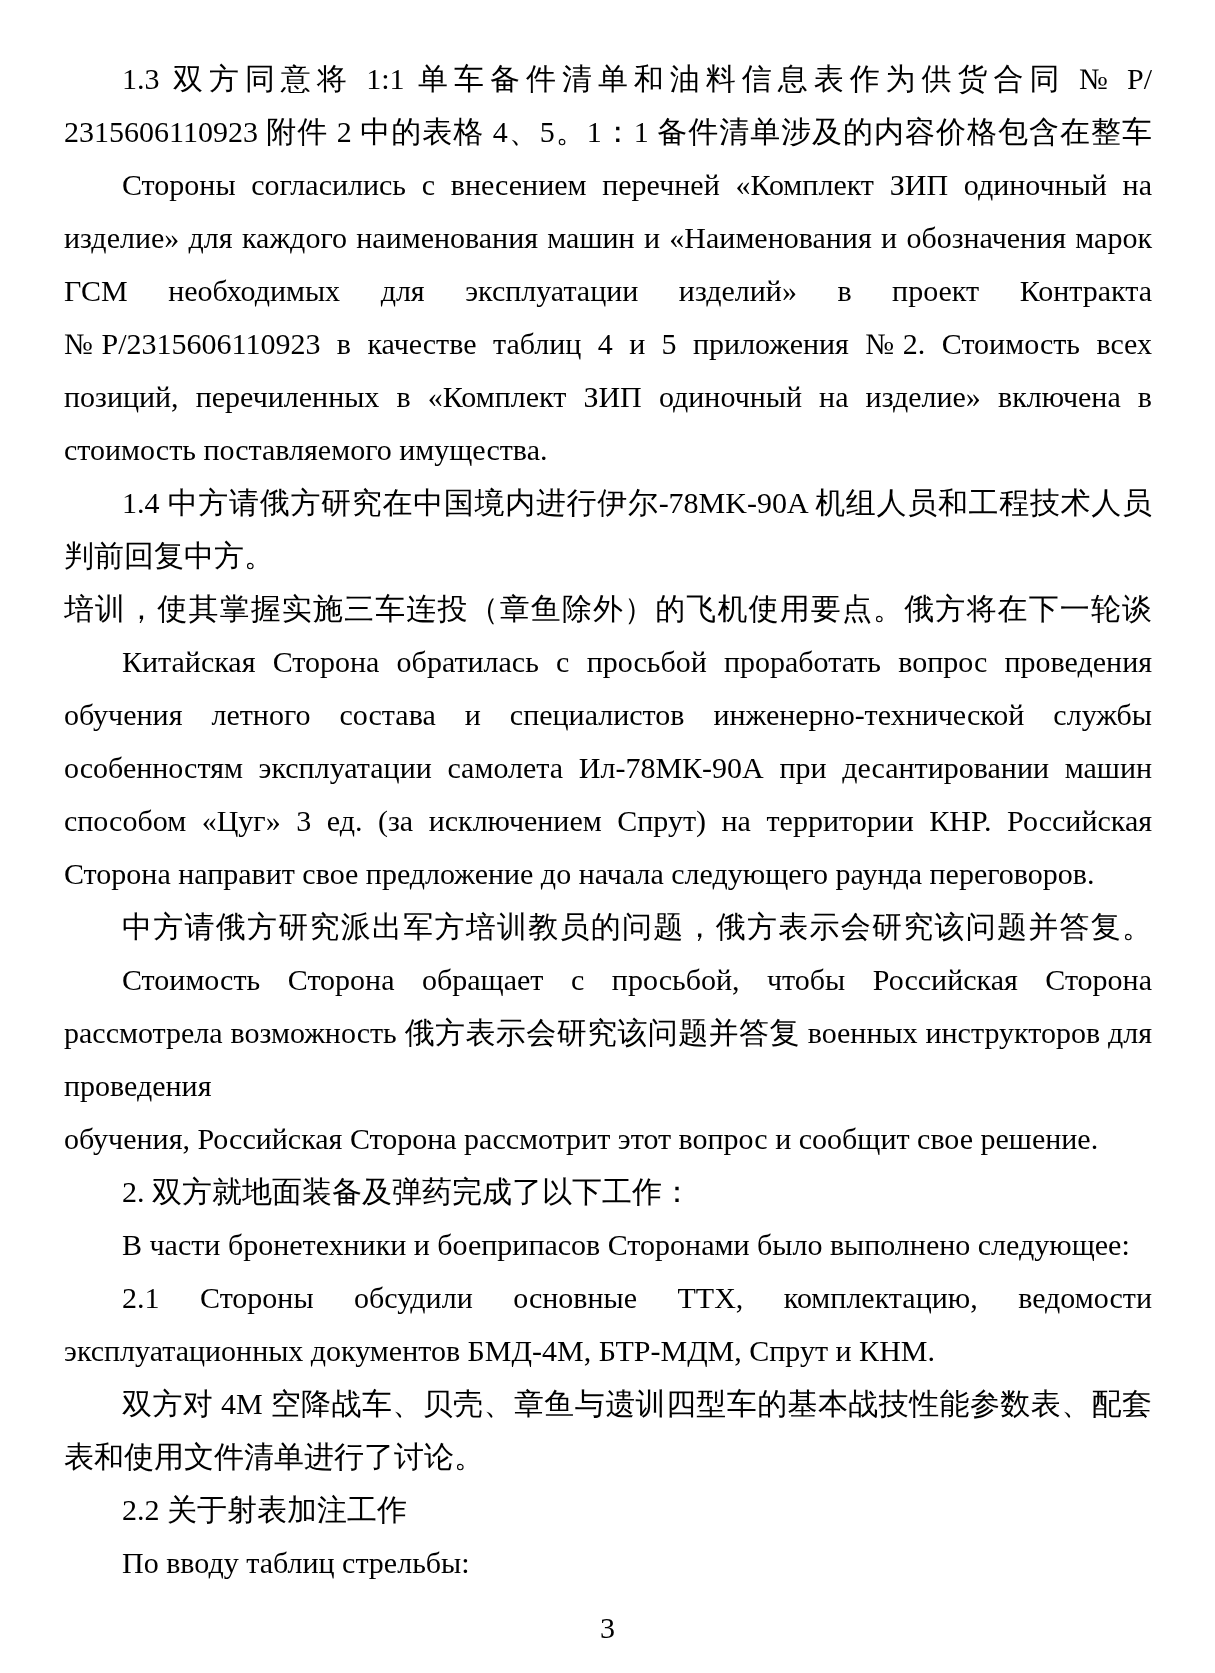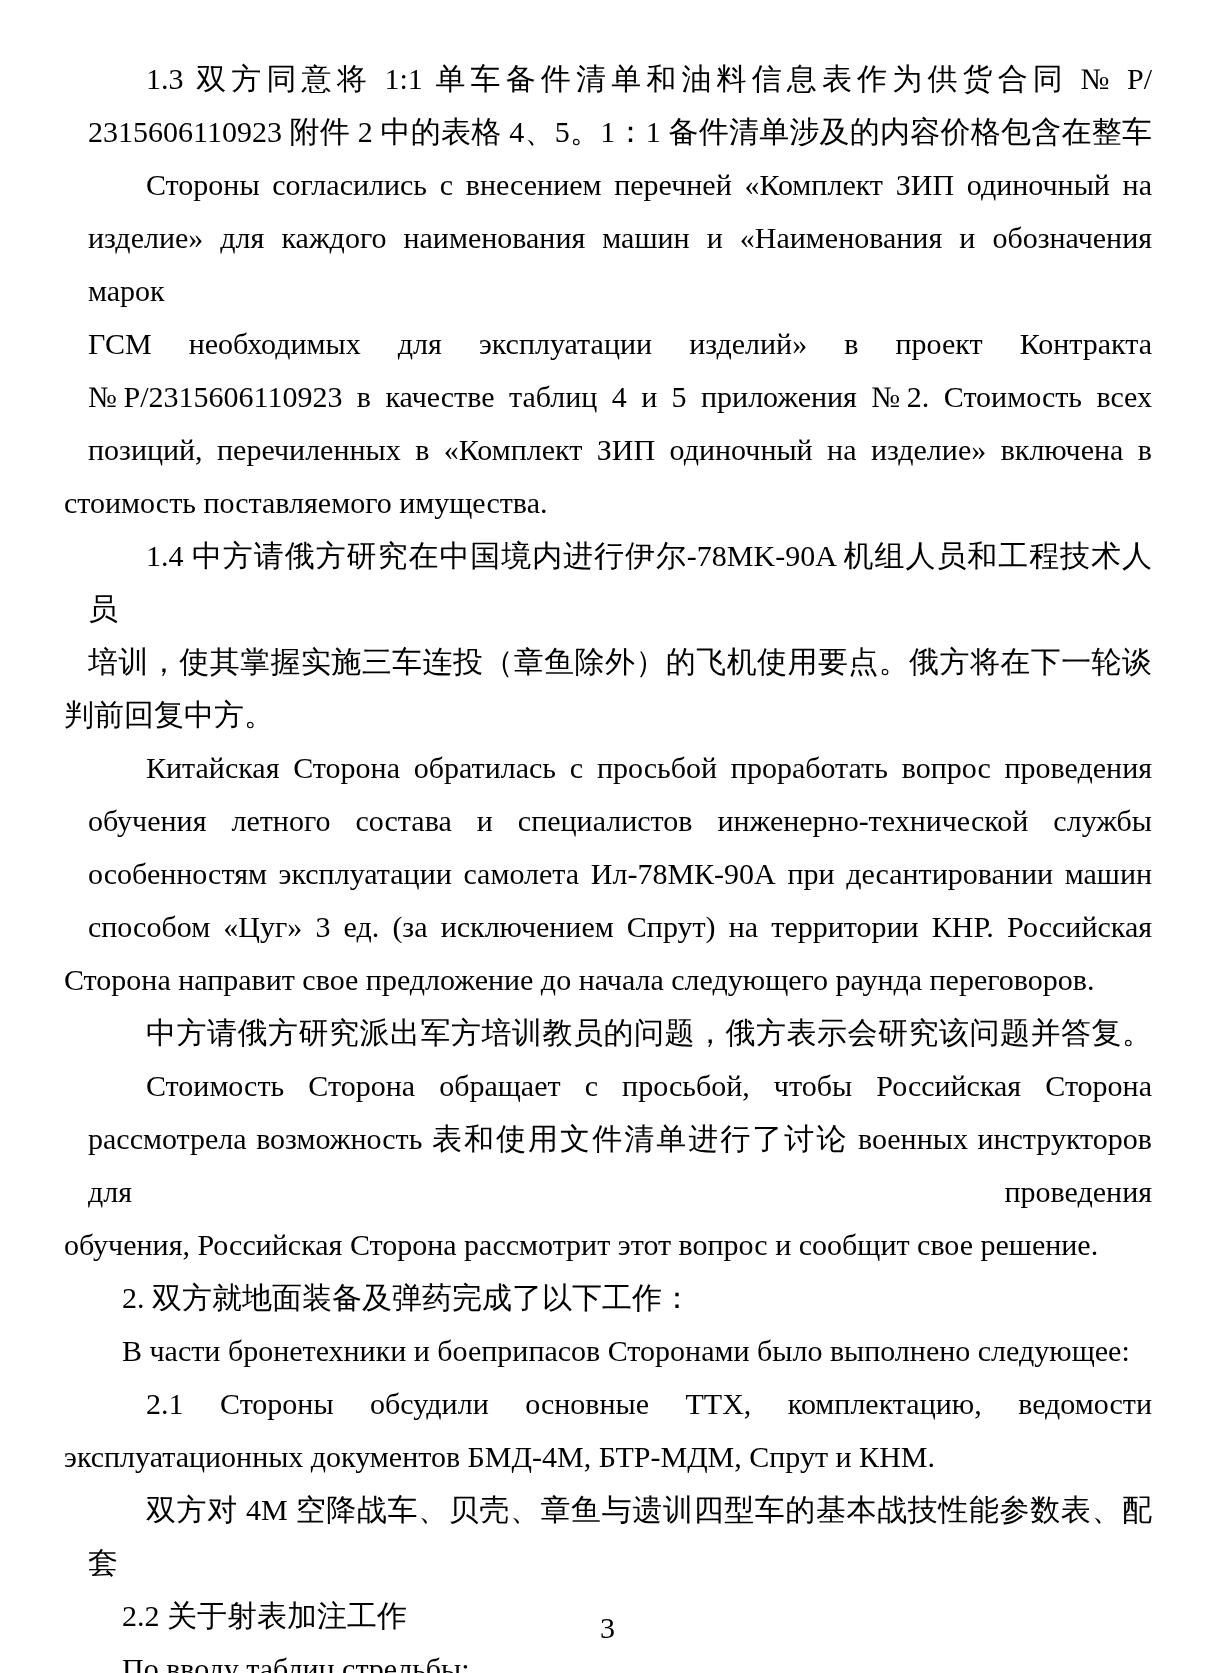--- a/index.html
+++ b/index.html
@@ -31,21 +31,20 @@
     min-height: 53px;
     text-align: justify;
     text-align-last: left;
     word-spacing: normal;
   }
   .ln.first {
     text-indent: 58px;
   }
   .ln.fill {
     text-align-last: justify;
-    margin-left: 24px;
   }
   .pageno {
     position: absolute;
     top: 1601px;
     left: 0;
     width: 100%;
     text-align: center;
     font-size: 30px;
     line-height: 53px;
   }
@@ -64,57 +63,58 @@
     <div class="ln first fill" lang="ru">Стороны согласились с внесением перечней «Комплект ЗИП одиночный на</div>
     <div class="ln fill" lang="ru">изделие» для каждого наименования машин и «Наименования и обозначения марок</div>
     <div class="ln fill" lang="ru">ГСМ необходимых для эксплуатации изделий» в проект Контракта</div>
     <div class="ln fill" lang="ru">№Р/2315606110923 в качестве таблиц 4 и 5 приложения №2. Стоимость всех</div>
     <div class="ln fill" lang="ru">позиций, перечиленных в «Комплект ЗИП одиночный на изделие» включена в</div>
     <div class="ln" lang="ru">стоимость поставляемого имущества.</div>
   </div>
 
   <div class="para">
     <div class="ln first fill" lang="zh">1.4 中方请俄方研究在中国境内进行伊尔-78MK-90A 机组人员和工程技术人员</div>
+    <div class="ln" lang="zh">判前回复中方。</div>
     <div class="ln fill" lang="zh">培训，使其掌握实施三车连投（章鱼除外）的飞机使用要点。俄方将在下一轮谈</div>
-    <div class="ln" lang="zh">判前回复中方。</div>
   </div>
 
   <div class="para">
     <div class="ln first fill" lang="ru">Китайская Сторона обратилась с просьбой проработать вопрос проведения</div>
     <div class="ln fill" lang="ru">обучения летного состава и специалистов инженерно-технической службы</div>
     <div class="ln fill" lang="ru">особенностям эксплуатации самолета Ил-78МК-90А при десантировании машин</div>
     <div class="ln fill" lang="ru">способом «Цуг» 3 ед. (за исключением Спрут) на территории КНР. Российская</div>
     <div class="ln" lang="ru">Сторона направит свое предложение до начала следующего раунда переговоров.</div>
   </div>
 
   <div class="para">
     <div class="ln first fill" lang="zh">中方请俄方研究派出军方培训教员的问题，俄方表示会研究该问题并答复。</div>
   </div>
 
   <div class="para">
     <div class="ln first fill" lang="ru">Стоимость Сторона обращает с просьбой, чтобы Российская Сторона</div>
-    <div class="ln fill" lang="ru">рассмотрела возможность 表和使用文件清单进行了讨论 военных инструкторов для проведения</div>
+    <div class="ln fill" lang="ru">рассмотрела возможность 俄方表示会研究该问题并答复 военных инструкторов для проведения</div>
     <div class="ln" lang="ru">обучения, Российская Сторона рассмотрит этот вопрос и сообщит свое решение.</div>
   </div>
 
   <div class="para">
     <div class="ln first" lang="zh">2. 双方就地面装备及弹药完成了以下工作：</div>
   </div>
 
   <div class="para">
     <div class="ln first" lang="ru">В части бронетехники и боеприпасов Сторонами было выполнено следующее:</div>
   </div>
 
   <div class="para">
     <div class="ln first fill" lang="ru">2.1 Стороны обсудили основные ТТХ, комплектацию, ведомости</div>
     <div class="ln" lang="ru">эксплуатационных документов БМД-4М, БТР-МДМ, Спрут и КНМ.</div>
   </div>
 
   <div class="para">
     <div class="ln first fill" lang="zh">双方对 4M 空降战车、贝壳、章鱼与遗训四型车的基本战技性能参数表、配套</div>
+    <div class="ln" lang="zh">表和使用文件清单进行了讨论。</div>
   </div>
 
   <div class="para">
     <div class="ln first" lang="zh">2.2 关于射表加注工作</div>
   </div>
 
   <div class="para">
     <div class="ln first" lang="ru">По вводу таблиц стрельбы:</div>
   </div>
 

